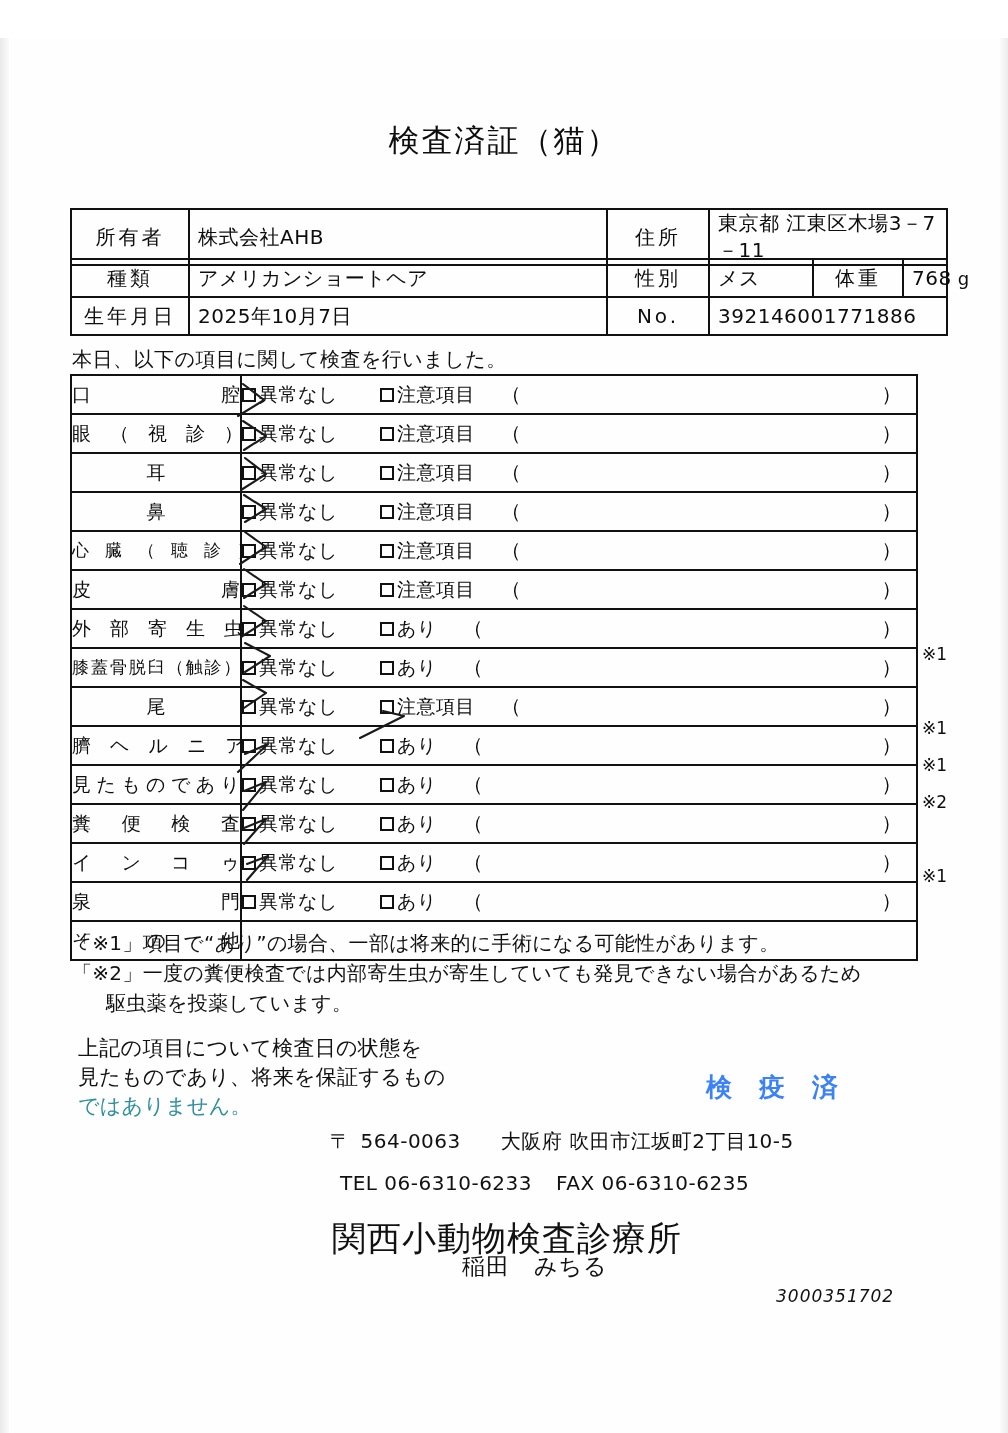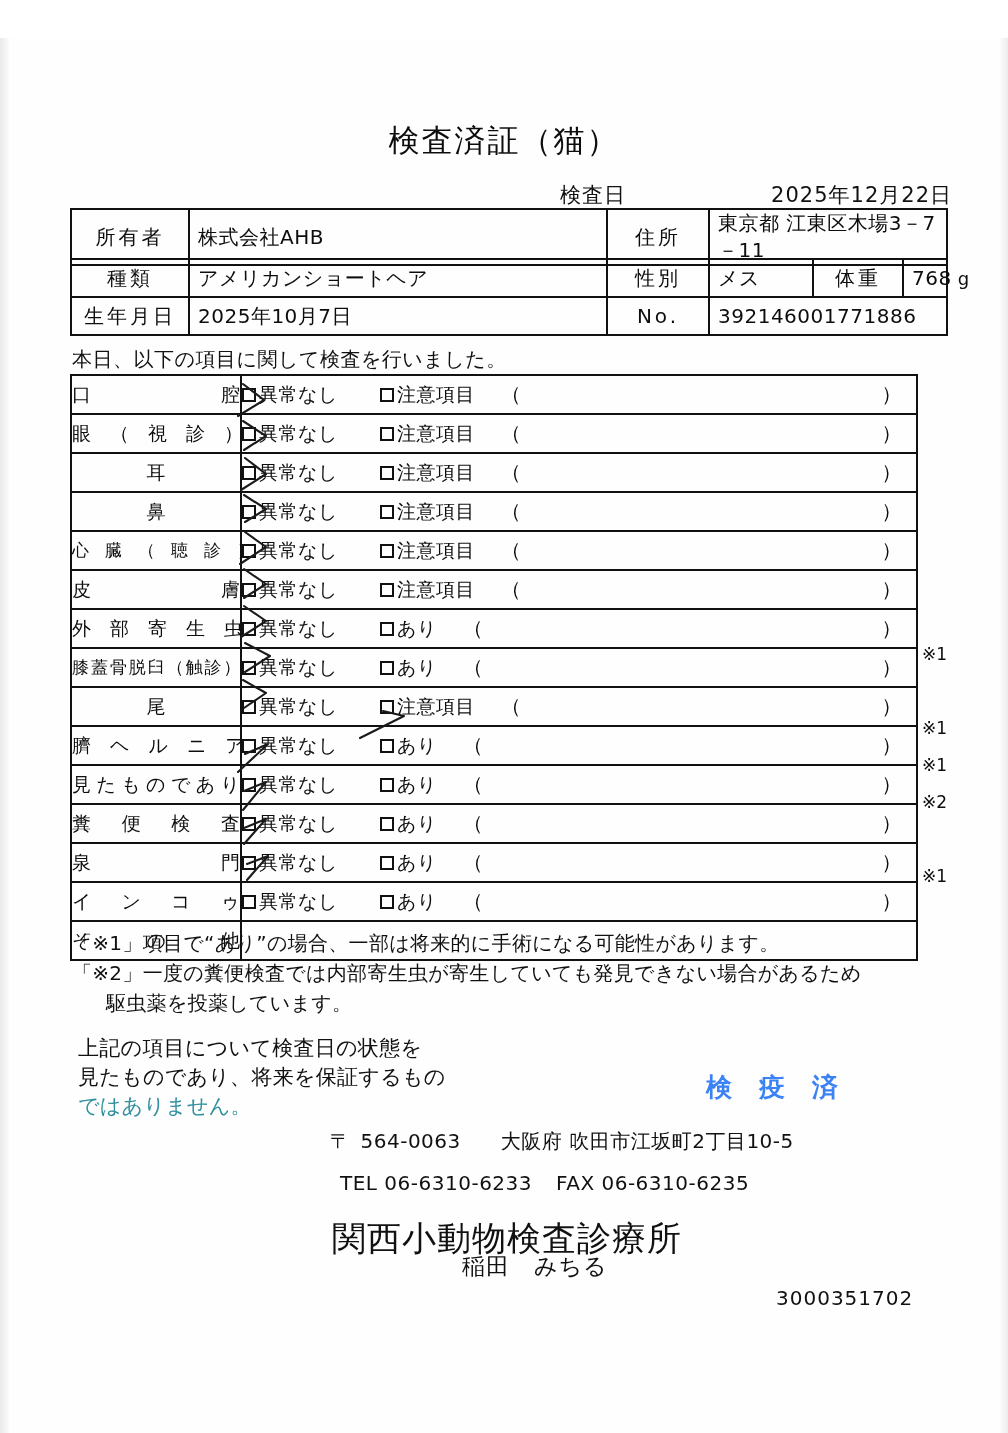--- a/index.html
+++ b/index.html
@@ -256,39 +256,36 @@
   }
   .vet-name {
     position: absolute;
     left: 462px; top: 1213px;
     font-size: 23px;
     letter-spacing: 1px;
   }
   .doc-number {
     position: absolute;
     left: 776px; top: 1248px;
-    font-size: 20px;
+    font-size: 17px;
     letter-spacing: 1px;
+    font-style: italic;
   }
 </style>
 </head>
 <body>
 
 <div class="page">
 
   <div class="scan-edge-left"></div>
   <div class="scan-edge-right"></div>
   <div class="scan-edge-bottom"></div>
 
   <div class="doc-title">検査済証（猫）</div>
 
-  <div class="insp-date-row">
-    <span>検査日</span>
-    <span>2025年12月22日</span>
-  </div>
 
   <table class="tbl-owner">
     <tbody>
         <tr>
       <td class="lbl" style="width:104px">所有者</td>
       <td class="val" style="width:400px">株式会社AHB</td>
       <td class="lbl" style="width:88px">住所</td>
       <td class="val">東京都 江東区木場3－7－11</td>
     </tr>
   </tbody>
@@ -541,40 +538,40 @@
                 <span>あり</span>
               </div>
               <div class="paren">
                 <span>（</span>
                 <span>）</span>
               </div>
             </div>
           </td>
         </tr>
         <tr>
+          <td class="c-name">イ　ン　コ　ゥ</td>
+          <td class="c-body">
+            <div class="opts">
+              <div class="opt first">
+                <span class="box"></span>
+                <span>異常なし</span>
+              </div>
+              <div class="opt">
+                <span class="box"></span>
+                <span>あり</span>
+              </div>
+              <div class="paren">
+                <span>（</span>
+                <span>）</span>
+              </div>
+            </div>
+          </td>
+        </tr>
+        <tr>
           <td class="c-name">泉　　　　　　門</td>
-          <td class="c-body">
-            <div class="opts">
-              <div class="opt first">
-                <span class="box"></span>
-                <span>異常なし</span>
-              </div>
-              <div class="opt">
-                <span class="box"></span>
-                <span>あり</span>
-              </div>
-              <div class="paren">
-                <span>（</span>
-                <span>）</span>
-              </div>
-            </div>
-          </td>
-        </tr>
-        <tr>
-          <td class="c-name">イ　ン　コ　ゥ</td>
           <td class="c-body">
             <div class="opts">
               <div class="opt first">
                 <span class="box"></span>
                 <span>異常なし</span>
               </div>
               <div class="opt">
                 <span class="box"></span>
                 <span>あり</span>
               </div>

